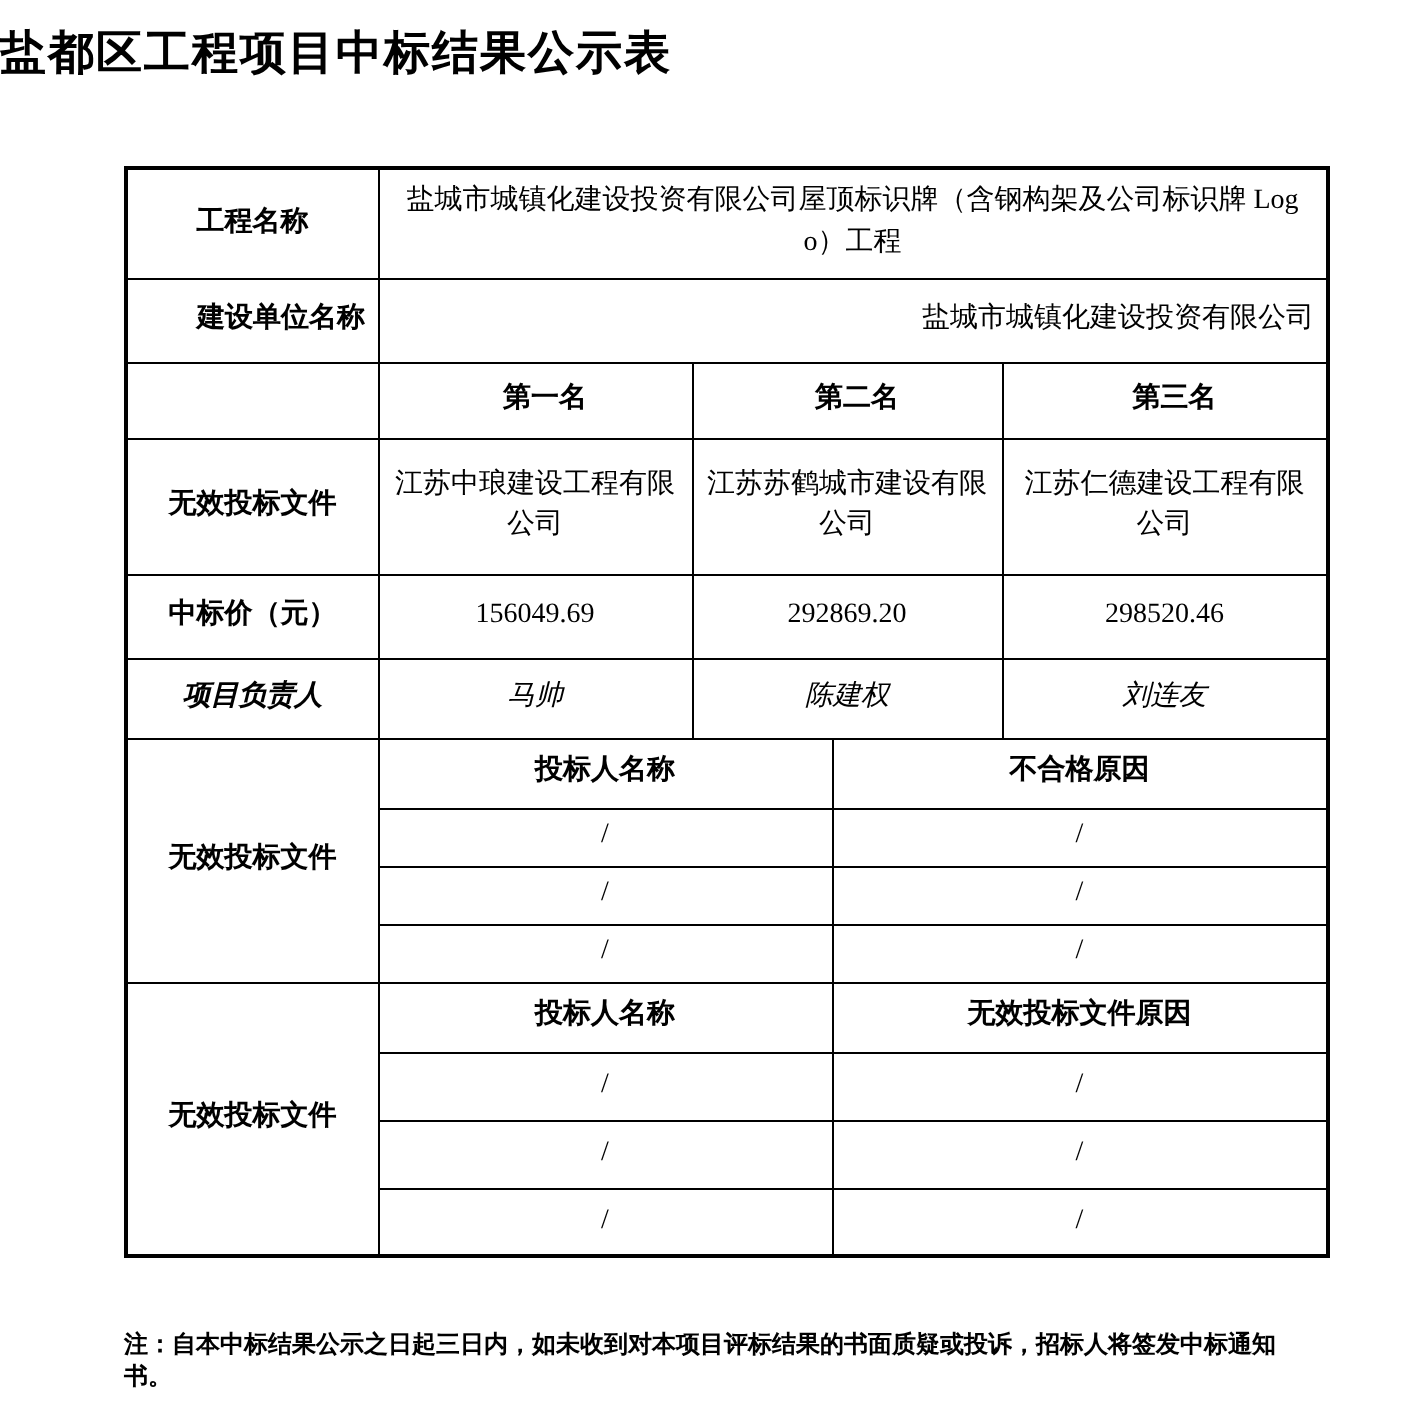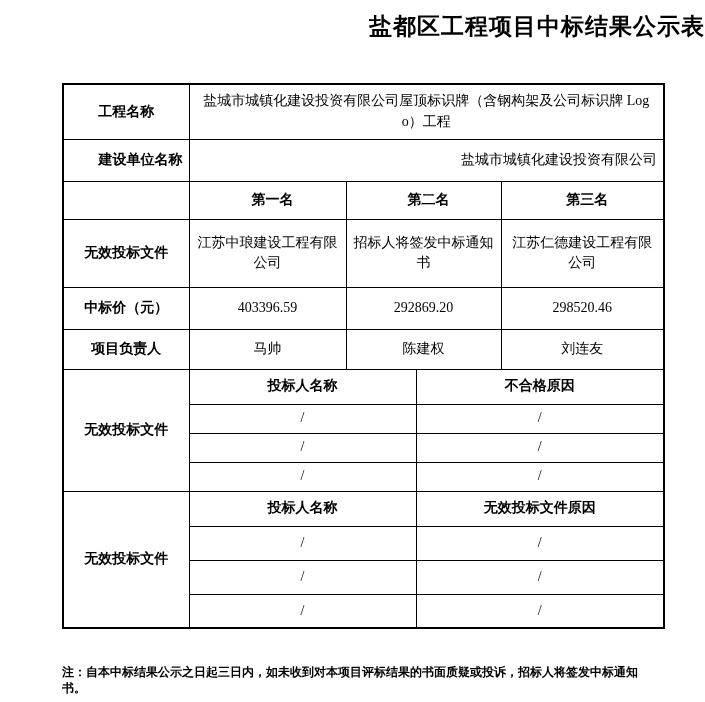--- a/index.html
+++ b/index.html
@@ -6,21 +6,21 @@
     margin: 0;
     padding: 0;
     background: #ffffff;
     width: 705px;
     height: 702px;
     overflow: hidden;
     font-family: "Liberation Serif", "DejaVu Serif", serif;
     color: #000000;
   }
   .page-title {
-    text-align: right;
+    text-align: left;
     font-size: 23px;
     font-weight: bold;
     padding-top: 11px;
     letter-spacing: 1px;
   }
   table.bid-table {
     border-collapse: collapse;
     table-layout: fixed;
     width: 601px;
     margin: 41px 0 12px 62px;
@@ -35,21 +35,21 @@
     padding: 2px 6px;
     box-sizing: border-box;
     word-break: break-all;
   }
   td.lbl { font-weight: bold; }
   tr.r1 td { height: 55px; }
   tr.r2 td { height: 42px; text-align: right; }
   tr.r3 td { height: 38px; padding-left: 16px; }
   tr.r4 td { height: 68px; }
   tr.r5 td { height: 42px; }
-  tr.r6 td { height: 40px; }
+  tr.r6 td { height: 40px; font-style: italic; }
   tr.rh td { height: 35px; }
   tr.rs1 td { height: 29px; }
   tr.rs2 td { height: 34px; }
   .footnote {
     margin: 36px 0 0 62px;
     width: 590px;
     font-size: 12px;
     font-weight: bold;
     line-height: 1.3;
   }
@@ -82,27 +82,27 @@
   <tr class="r3">
     <td></td>
     <td class="lbl">第一名</td>
     <td colspan="2" class="lbl">第二名</td>
     <td class="lbl">第三名</td>
   </tr>
 
   <tr class="r4">
     <td class="lbl">无效投标文件</td>
     <td>江苏中琅建设工程有限公司</td>
-    <td colspan="2">招标人将签发中标通知书</td>
+    <td colspan="2">江苏苏鹤城市建设有限公司</td>
     <td>江苏仁德建设工程有限公司</td>
   </tr>
 
   <tr class="r5">
     <td class="lbl">中标价（元）</td>
-    <td>403396.59</td>
+    <td>156049.69</td>
     <td colspan="2">292869.20</td>
     <td>298520.46</td>
   </tr>
 
   <tr class="r6">
     <td class="lbl">项目负责人</td>
     <td>马帅</td>
     <td colspan="2">陈建权</td>
     <td>刘连友</td>
   </tr>

